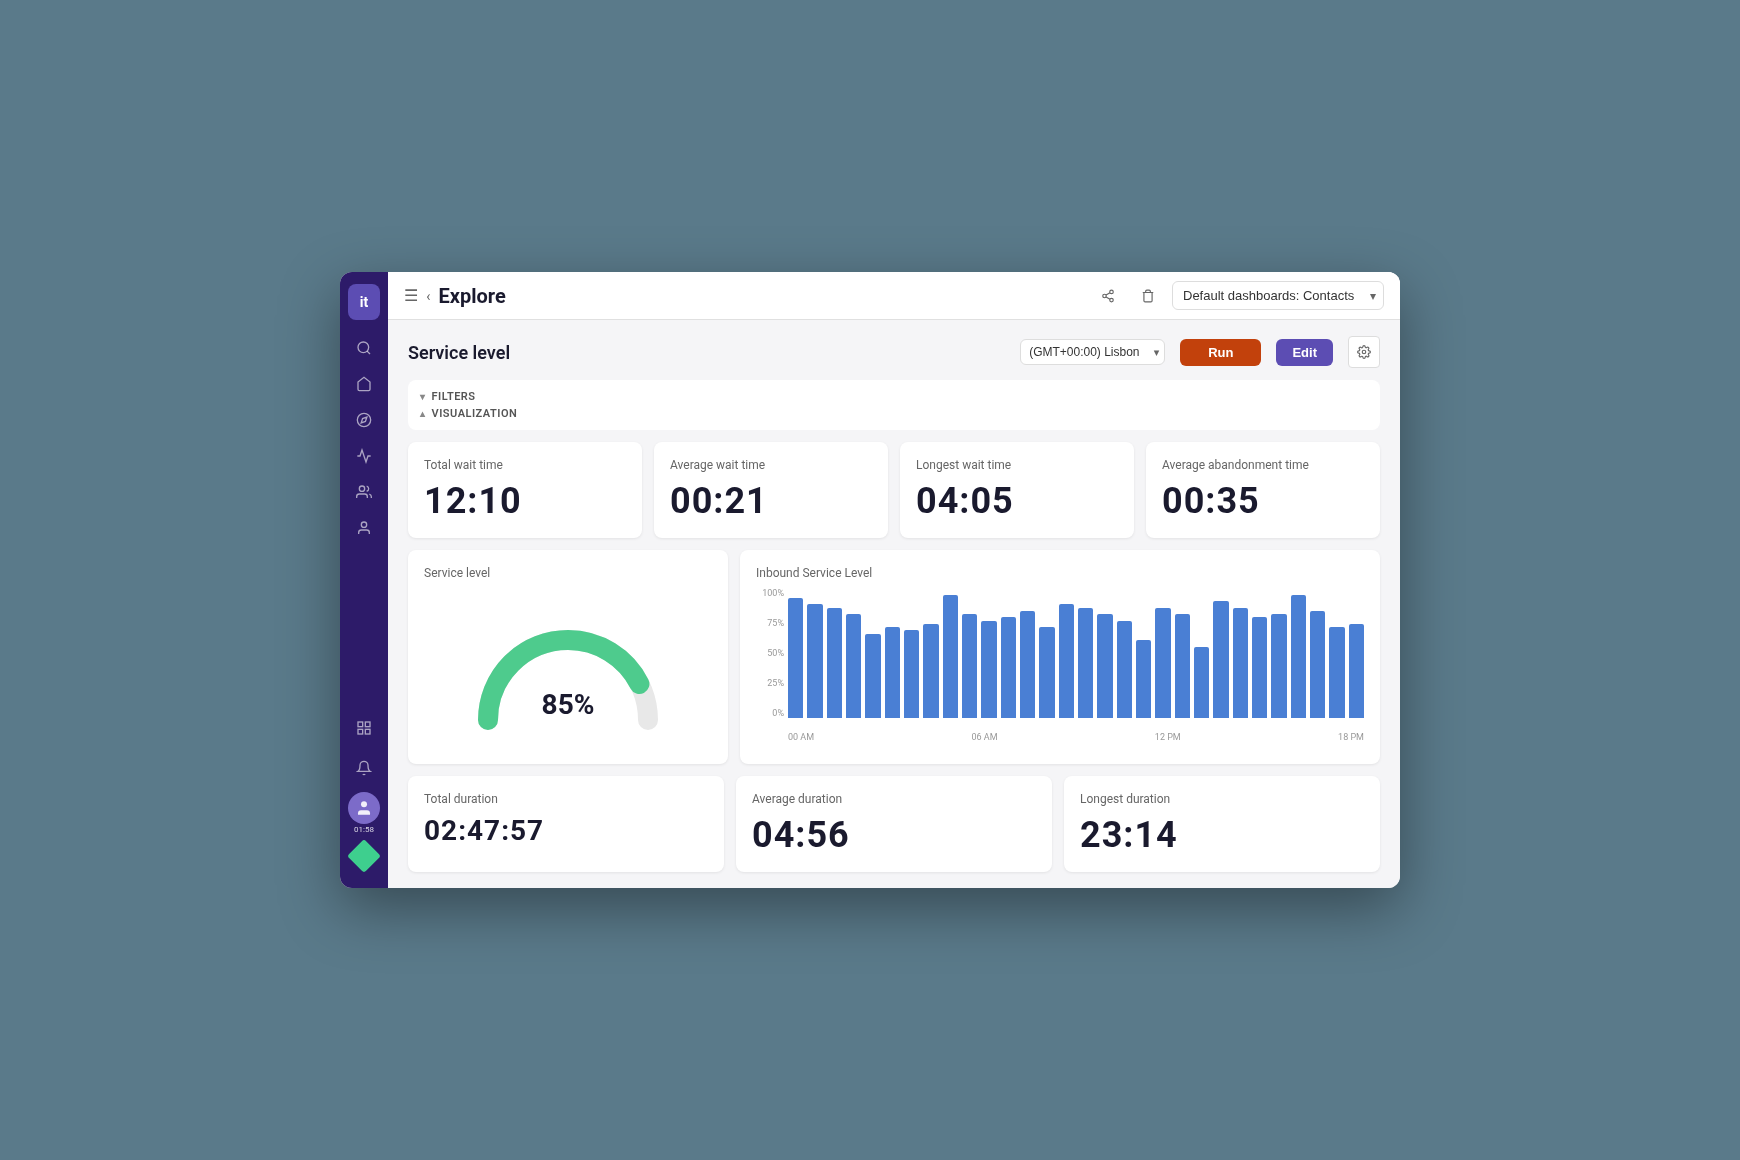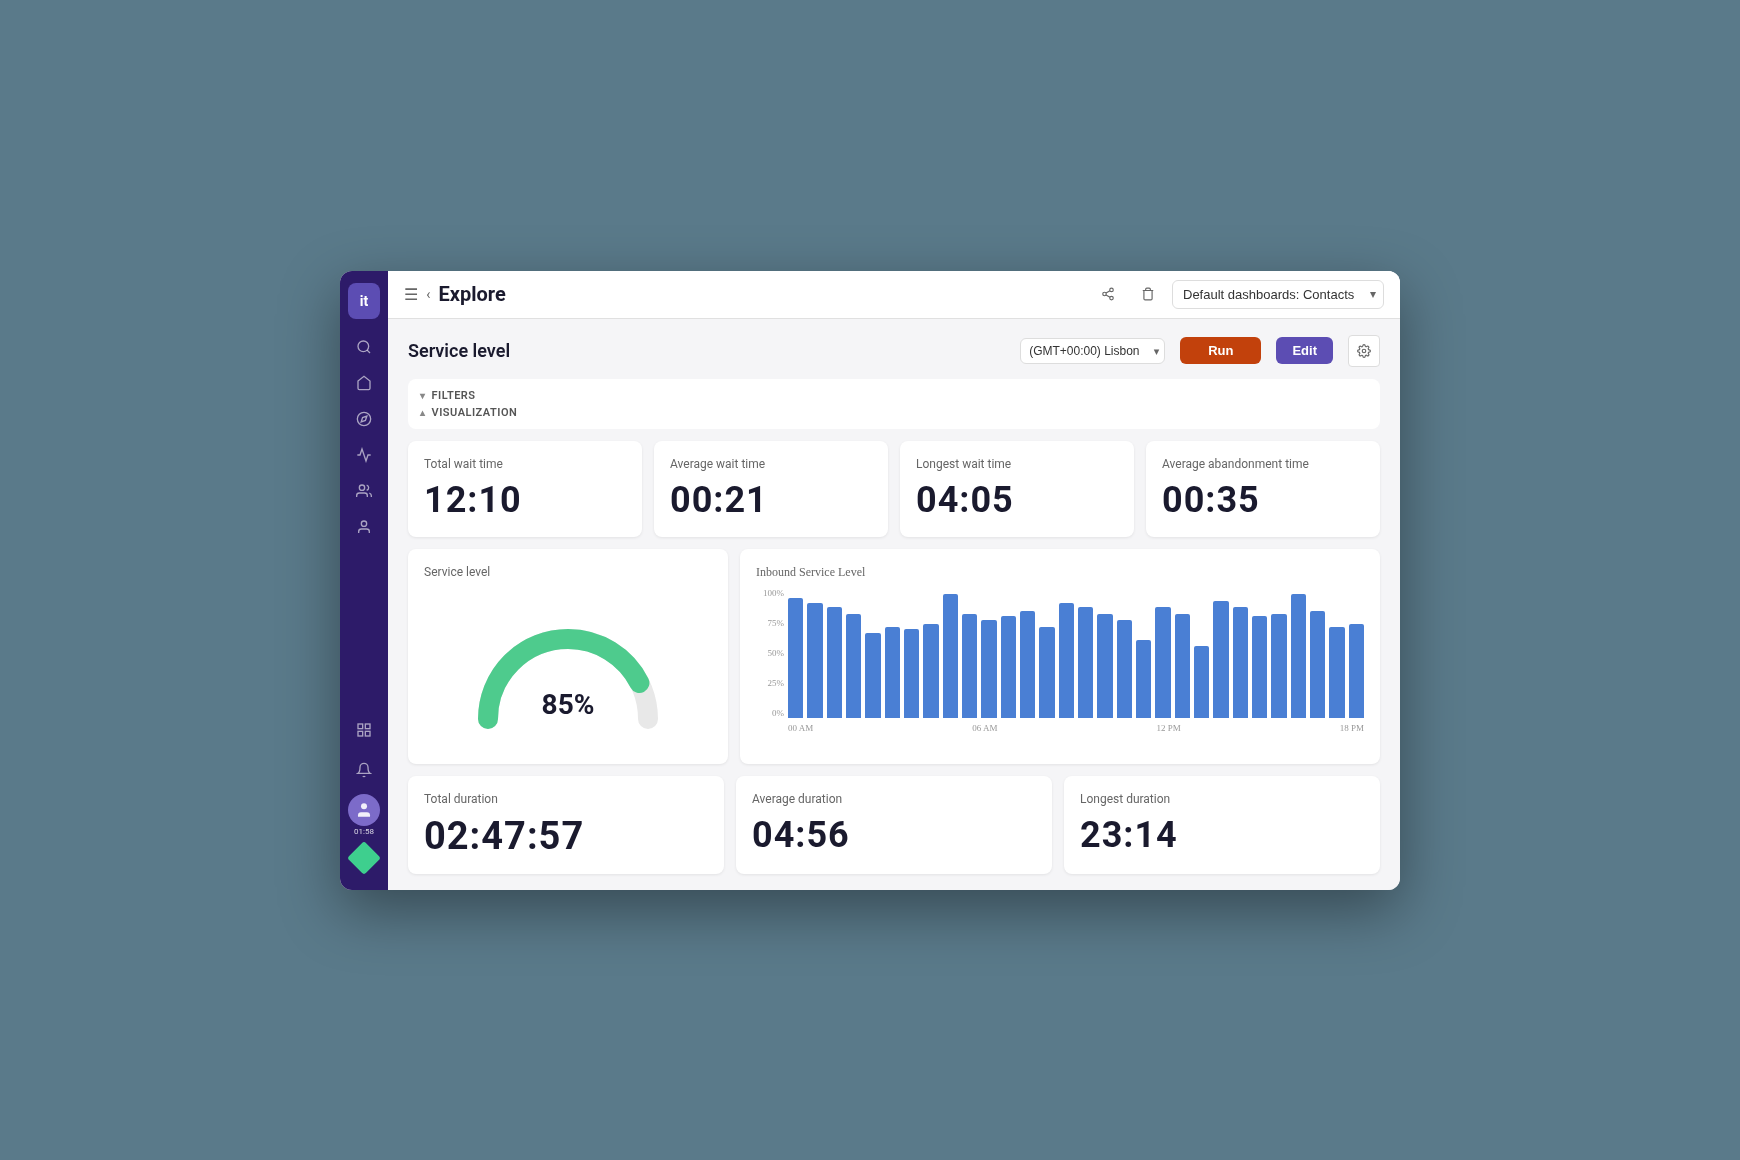--- a/index.html
+++ b/index.html
@@ -328,21 +328,20 @@
       bottom: 27px;
       font-size: 28px;
       font-weight: 700;
       color: #1a1a2e;
     }
     .chart-card {
       background: white;
       border-radius: 8px;
       padding: 16px;
       box-shadow: 0 1px 3px rgba(0,0,0,0.08);
-      font-family: Liberation Serif, serif;
     }
     .chart-title {
       font-size: 12px;
       color: #666;
       margin-bottom: 8px;
     }
     .bar-chart {
       width: 100%;
       height: 160px;
       position: relative;
@@ -373,21 +372,21 @@
     .bar {
       flex: 1;
       background: #4a7fd4;
       border-radius: 2px 2px 0 0;
       min-width: 6px;
     }
     .x-axis {
       display: flex;
       justify-content: space-between;
       padding-left: 32px;
-      margin-top: 5px;
+      margin-top: 14px;
     }
     .x-label {
       font-size: 9px;
       color: #999;
     }
     
     .duration-row {
       display: grid;
       grid-template-columns: repeat(3, 1fr);
       gap: 12px;
@@ -615,21 +614,21 @@
               <span class="x-label">12 PM</span>
               <span class="x-label">18 PM</span>
             </div>
           </div>
         </div>
       </div>
 
       <div class="duration-row">
         <div class="duration-card">
           <div class="metric-label">Total duration</div>
-          <div class="metric-value" style="font-size:38px">02:47:57</div>
+          <div class="metric-value" style="font-size:28px">02:47:57</div>
         </div>
         <div class="duration-card">
           <div class="metric-label">Average duration</div>
           <div class="metric-value">04:56</div>
         </div>
         <div class="duration-card">
           <div class="metric-label">Longest duration</div>
           <div class="metric-value">23:14</div>
         </div>
       </div>

